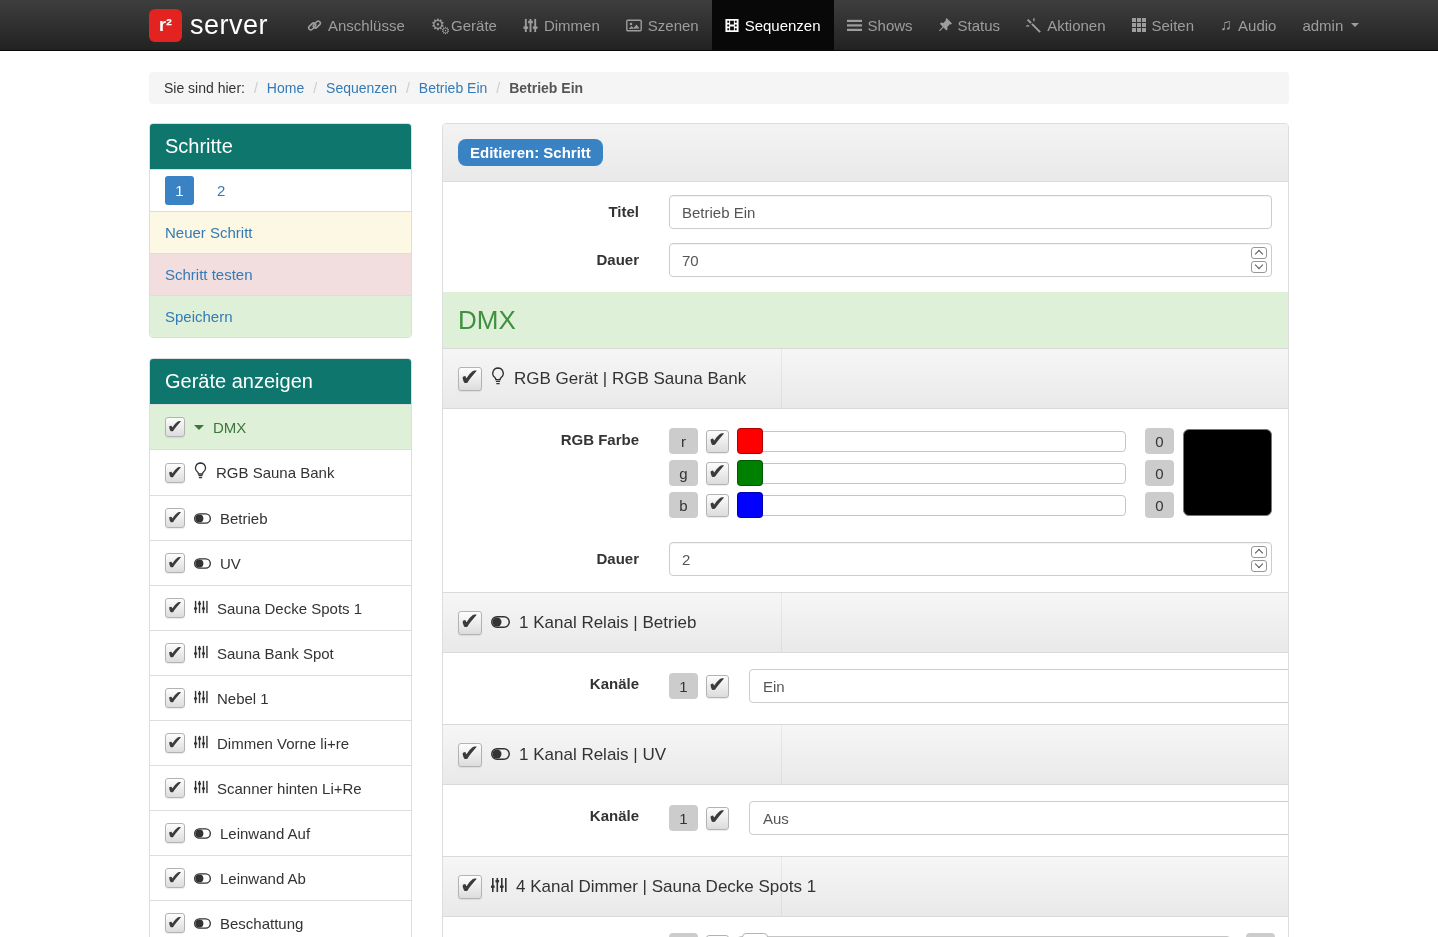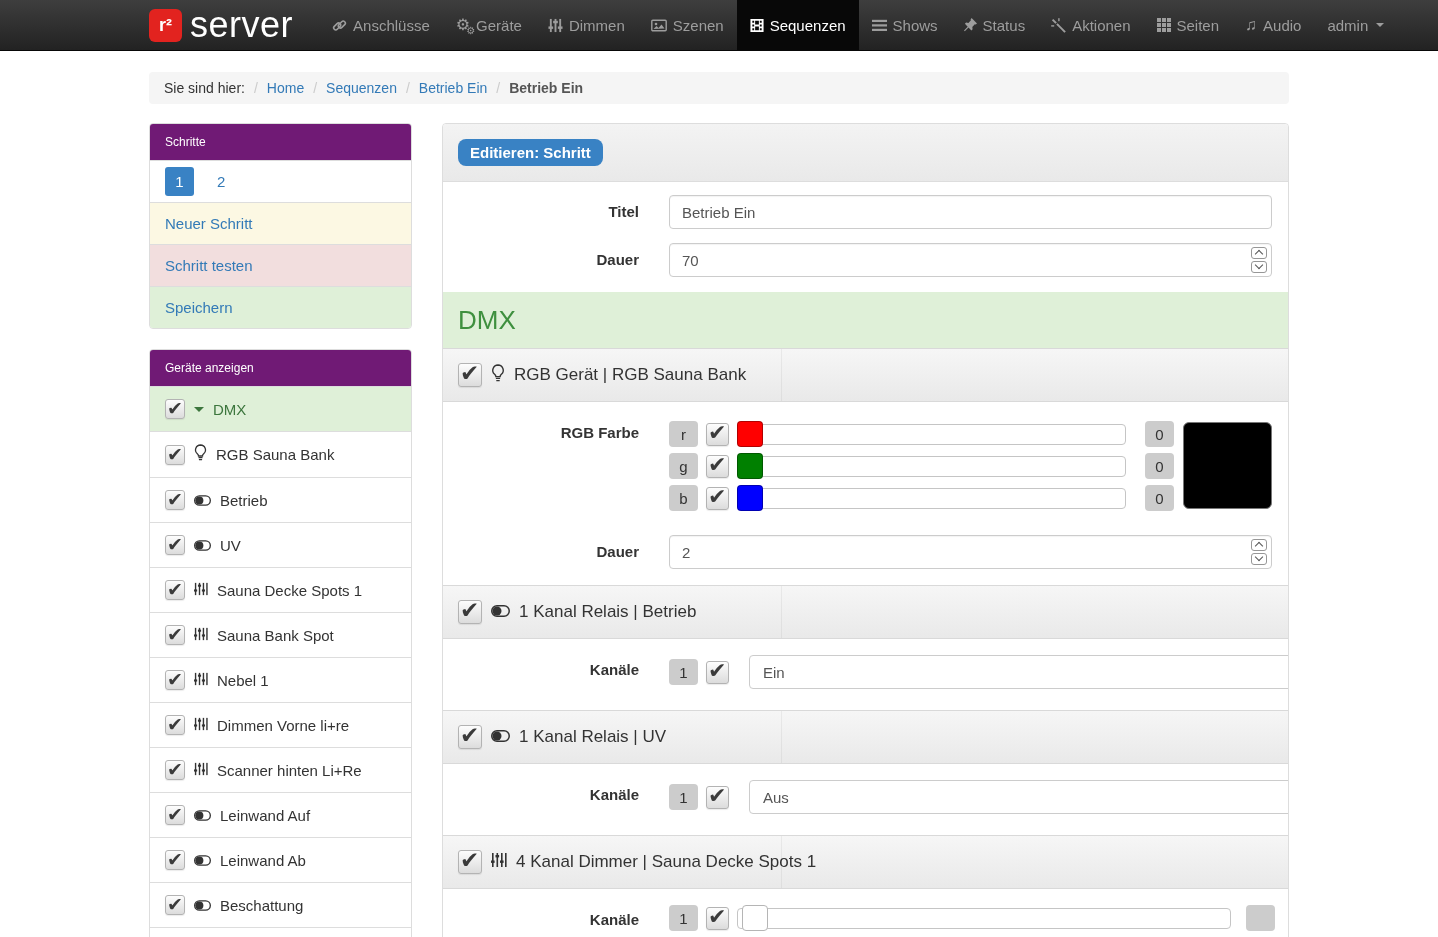--- a/index.html
+++ b/index.html
@@ -5,21 +5,21 @@
   * { box-sizing: border-box; }
   html,body { margin:0; padding:0; }
   body { font-family:"Liberation Sans", sans-serif; background:#fff; }
   .page { position:relative; width:1438px; height:937px; overflow:hidden; background:#fff; }
 
   
   .navbar { height:51px; background:linear-gradient(#3e3e3e,#222); border-bottom:1px solid #080808; }
   .nav-inner { width:1140px; margin:0 auto; height:50px; display:flex; align-items:stretch; }
   .brand { display:flex; align-items:center; gap:8px; margin-right:26px; cursor:pointer; }
   .brand-logo { width:33px; height:33px; background:#e2231f; border-radius:6px; color:#fff; font-weight:bold; font-size:18px; display:flex; align-items:center; justify-content:center; }
-  .brand-name { color:#fff; font-size:36px; letter-spacing:.5px; }
+  .brand-name { color:#fff; font-size:27px; letter-spacing:.5px; }
   ul.nav { display:flex; list-style:none; margin:0; padding:0; }
   ul.nav li { display:flex; align-items:center; gap:6px; padding:0 13px; color:#9d9d9d; font-size:15px; cursor:pointer; white-space:nowrap; }
   ul.nav li.active { background:#080808; color:#fff; }
   ul.nav svg { display:block; }
   .gicon { position:relative; font-size:16px; line-height:1; }
   .gicon .gsub { position:absolute; font-size:10px; right:-5px; bottom:-3px; }
   .music-glyph { font-size:16px; line-height:1; }
   .caret-dn { width:0; height:0; border-top:4px solid currentColor; border-left:4px solid transparent; border-right:4px solid transparent; margin-left:2px; }
 
   
@@ -27,21 +27,21 @@
   .breadcrumb { margin-top:21px; background:#f5f5f5; border-radius:4px; padding:8px 15px; font-size:14px; color:#333; display:flex; align-items:center; gap:9px; }
   .breadcrumb a { color:#337ab7; text-decoration:none; cursor:pointer; }
   .breadcrumb .sep { color:#ccc; }
   .breadcrumb .current { color:#555; font-weight:bold; }
   .row { display:flex; gap:30px; margin-top:19px; align-items:flex-start; }
   .col-left { width:263px; flex:none; }
   .col-main { flex:1; min-width:0; }
 
   
   .panel { border:1px solid #ddd; border-radius:4px; background:#fff; margin-bottom:20px; overflow:hidden; }
-  .panel-heading-primary { background:#701a75; color:#fff; padding:11px 15px; font-size:12px; }
+  .panel-heading-primary { background:#0f766e; color:#fff; padding:11px 15px; font-size:20px; }
   .lg-item { padding:12px 15px; border-top:1px solid #ddd; font-size:15px; color:#333; display:flex; align-items:center; gap:9px; cursor:pointer; }
   .lg-item:first-of-type { border-top:none; }
   .lg-item a { color:#337ab7; text-decoration:none; }
   .lg-warning { background:#fcf8e3; }
   .lg-danger  { background:#f2dede; }
   .lg-success { background:#dff0d8; }
   .steps-row { padding:6px 15px; }
   .step-box { width:29px; height:29px; background:#3982c4; color:#fff; border-radius:3px; display:flex; align-items:center; justify-content:center; font-size:15px; cursor:pointer; }
   .step-link { color:#337ab7; margin-left:14px; font-size:15px; cursor:pointer; }
 
@@ -65,21 +65,21 @@
   .inp { width:100%; height:34px; border:1px solid #ccc; border-radius:4px; padding:0 26px 0 12px; font-size:15px; color:#555; font-family:"Liberation Sans",sans-serif; box-shadow:inset 0 1px 1px rgba(0,0,0,.05); outline:none; }
   .inp-text { padding-right:12px; }
   .spinner { position:absolute; right:5px; top:50%; transform:translateY(-50%); display:flex; flex-direction:column; gap:2px; }
   .spin-btn { width:16px; height:12px; border:1px solid #979797; border-radius:3px; background:#fff; position:relative; cursor:pointer; }
   .spin-btn::after { content:""; position:absolute; left:4px; width:5px; height:5px; border:1.4px solid #555; border-right:none; border-bottom:none; }
   .spin-up::after { top:3px; transform:rotate(45deg); }
   .spin-dn::after { top:0px; transform:rotate(225deg); }
 
   .dmx-head { background:#dff0d8; padding:11px 15px; font-size:26px; color:#3f903f; line-height:34px; }
 
-  .devbar { height:54px; background:linear-gradient(#f6f6f6,#e9e9e9); border-top:1px solid #d9d9d9; border-bottom:1px solid #d9d9d9; display:flex; align-items:center; gap:9px; padding:0 15px; position:relative; }
+  .devbar { height:61px; background:linear-gradient(#f6f6f6,#e9e9e9); border-top:1px solid #d9d9d9; border-bottom:1px solid #d9d9d9; display:flex; align-items:center; gap:9px; padding:0 15px; position:relative; }
   .devbar::after { content:""; position:absolute; left:40%; top:0; bottom:0; width:1px; background:rgba(0,0,0,.05); }
   .devbar .title { font-size:17px; color:#333; }
 
   .rgb-body { padding:19px 15px 16px; position:relative; }
   .rgb-grid { display:flex; }
   .rgb-rows { margin-left:30px; }
   .rgb-row { display:flex; align-items:center; margin-bottom:6px; height:26px; }
   .badge-g { min-width:29px; height:26px; padding:0 6px; background:#ccc; border-radius:4px; color:#333; font-size:15px; display:flex; align-items:center; justify-content:center; flex:none; }
   .rgb-row .cb { margin-left:8px; width:23px; height:23px; }
   .rgb-row .cb::after { font-size:22px; top:-4px; }

